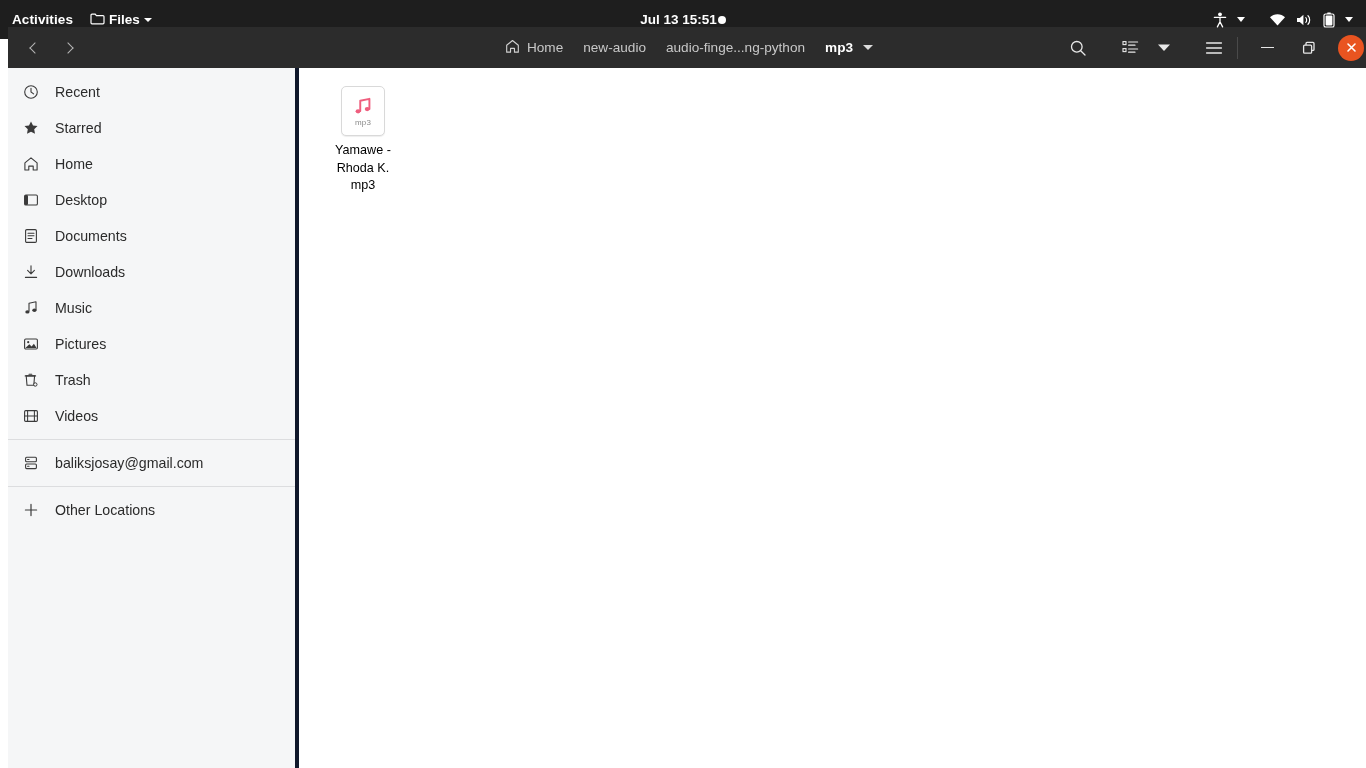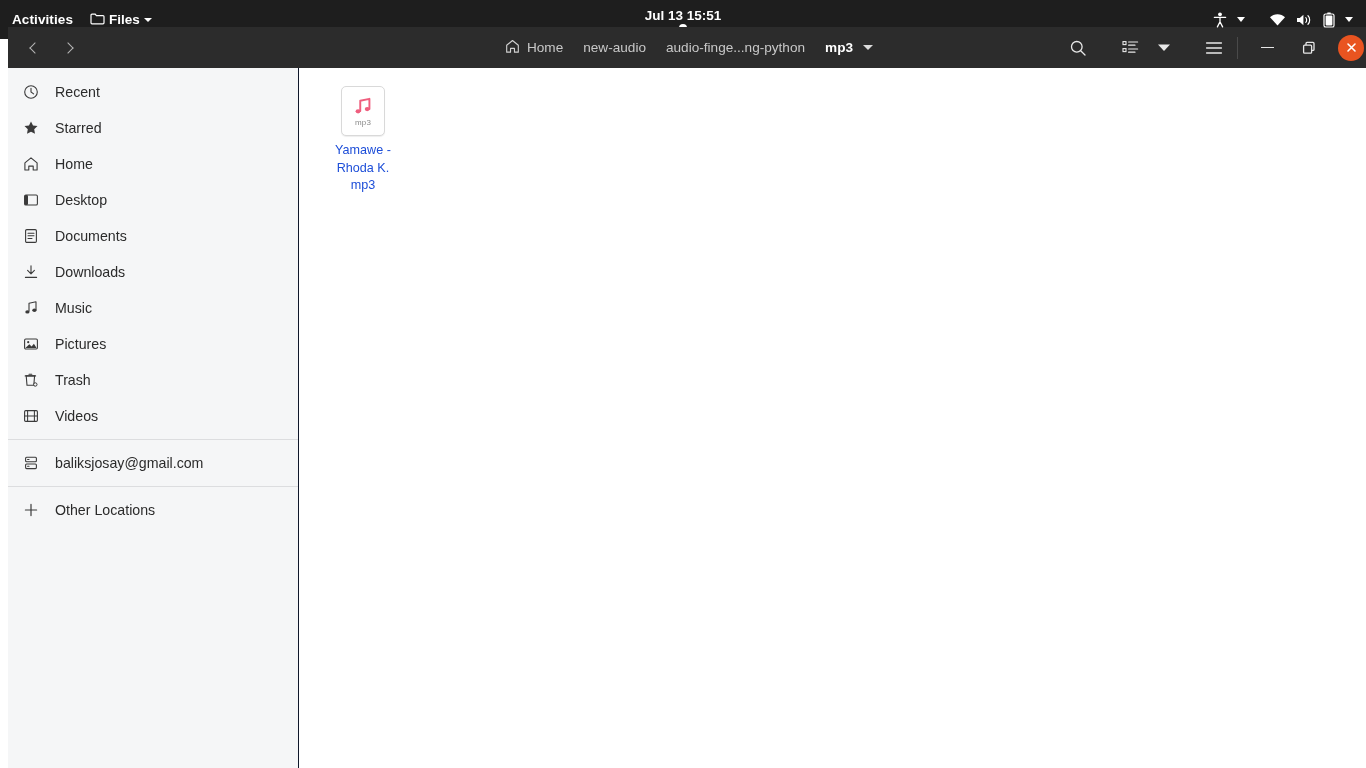--- a/index.html
+++ b/index.html
@@ -28,21 +28,21 @@
   }
   .tb-app {
     display: flex; align-items: center; gap: 4px;
     padding: 0 8px; height: 27px;
     font-weight: 700; font-size: 13.5px;
   }
   .tb-clock {
     position: absolute; left: 0; width: 1366px;
     display: flex; align-items: center; justify-content: center;
     gap: 1px; pointer-events: none;
-    font-size: 13.5px; font-weight: 700; flex-direction: column;
+    font-size: 13.5px; font-weight: 700;
   }
   .tb-clock > * { pointer-events: auto; }
   .clock-dot {
     width: 8px; height: 8px; border-radius: 50%;
     background: #ffffff; display: inline-block;
   }
   .tb-right {
     margin-left: auto; display: flex; align-items: center;
     gap: 0px; padding-right: 8px; height: 27px; z-index: 2;
   }
@@ -131,21 +131,21 @@
     margin-left: 8px; margin-right: 4px;
   }
   .min-dash { width: 13px; height: 1.6px; background: #e6e6e6; }
 
   
   #win-body { display: flex; height: 700px; width: 100%; }
 
   #sidebar {
     width: 291px; height: 700px;
     background: #f5f6f7;
-    border-right: 1px solid #0f172a;
+    border-right: 4px solid #0f172a;
     padding-top: 6px;
     overflow: hidden;
   }
   .side-item {
     display: flex; align-items: center;
     height: 36px; padding-left: 14px; gap: 16px;
     font-size: 14.2px; color: #2b2b2b;
   }
   .side-icon {
     width: 17px; height: 17px;
@@ -176,21 +176,21 @@
     display: flex; flex-direction: column;
     align-items: center; justify-content: center;
     box-shadow: 0 1px 1px rgba(0,0,0,.07);
     margin-bottom: 6px;
   }
   .thumb-ext {
     font-size: 8px; color: #8a8a8a; margin-top: 1px;
     letter-spacing: .2px;
   }
   .file-label {
-    font-size: 12.6px; color: #1d4ed8;
+    font-size: 12.6px; color: #000000;
     text-align: center; line-height: 17.5px;
     max-width: 96px; word-break: break-word;
   }
 </style>
 </head>
 <body>
 
 <div id="top-bar">
   <div class="tb-left">
     <div class="tb-activities">Activities</div>

